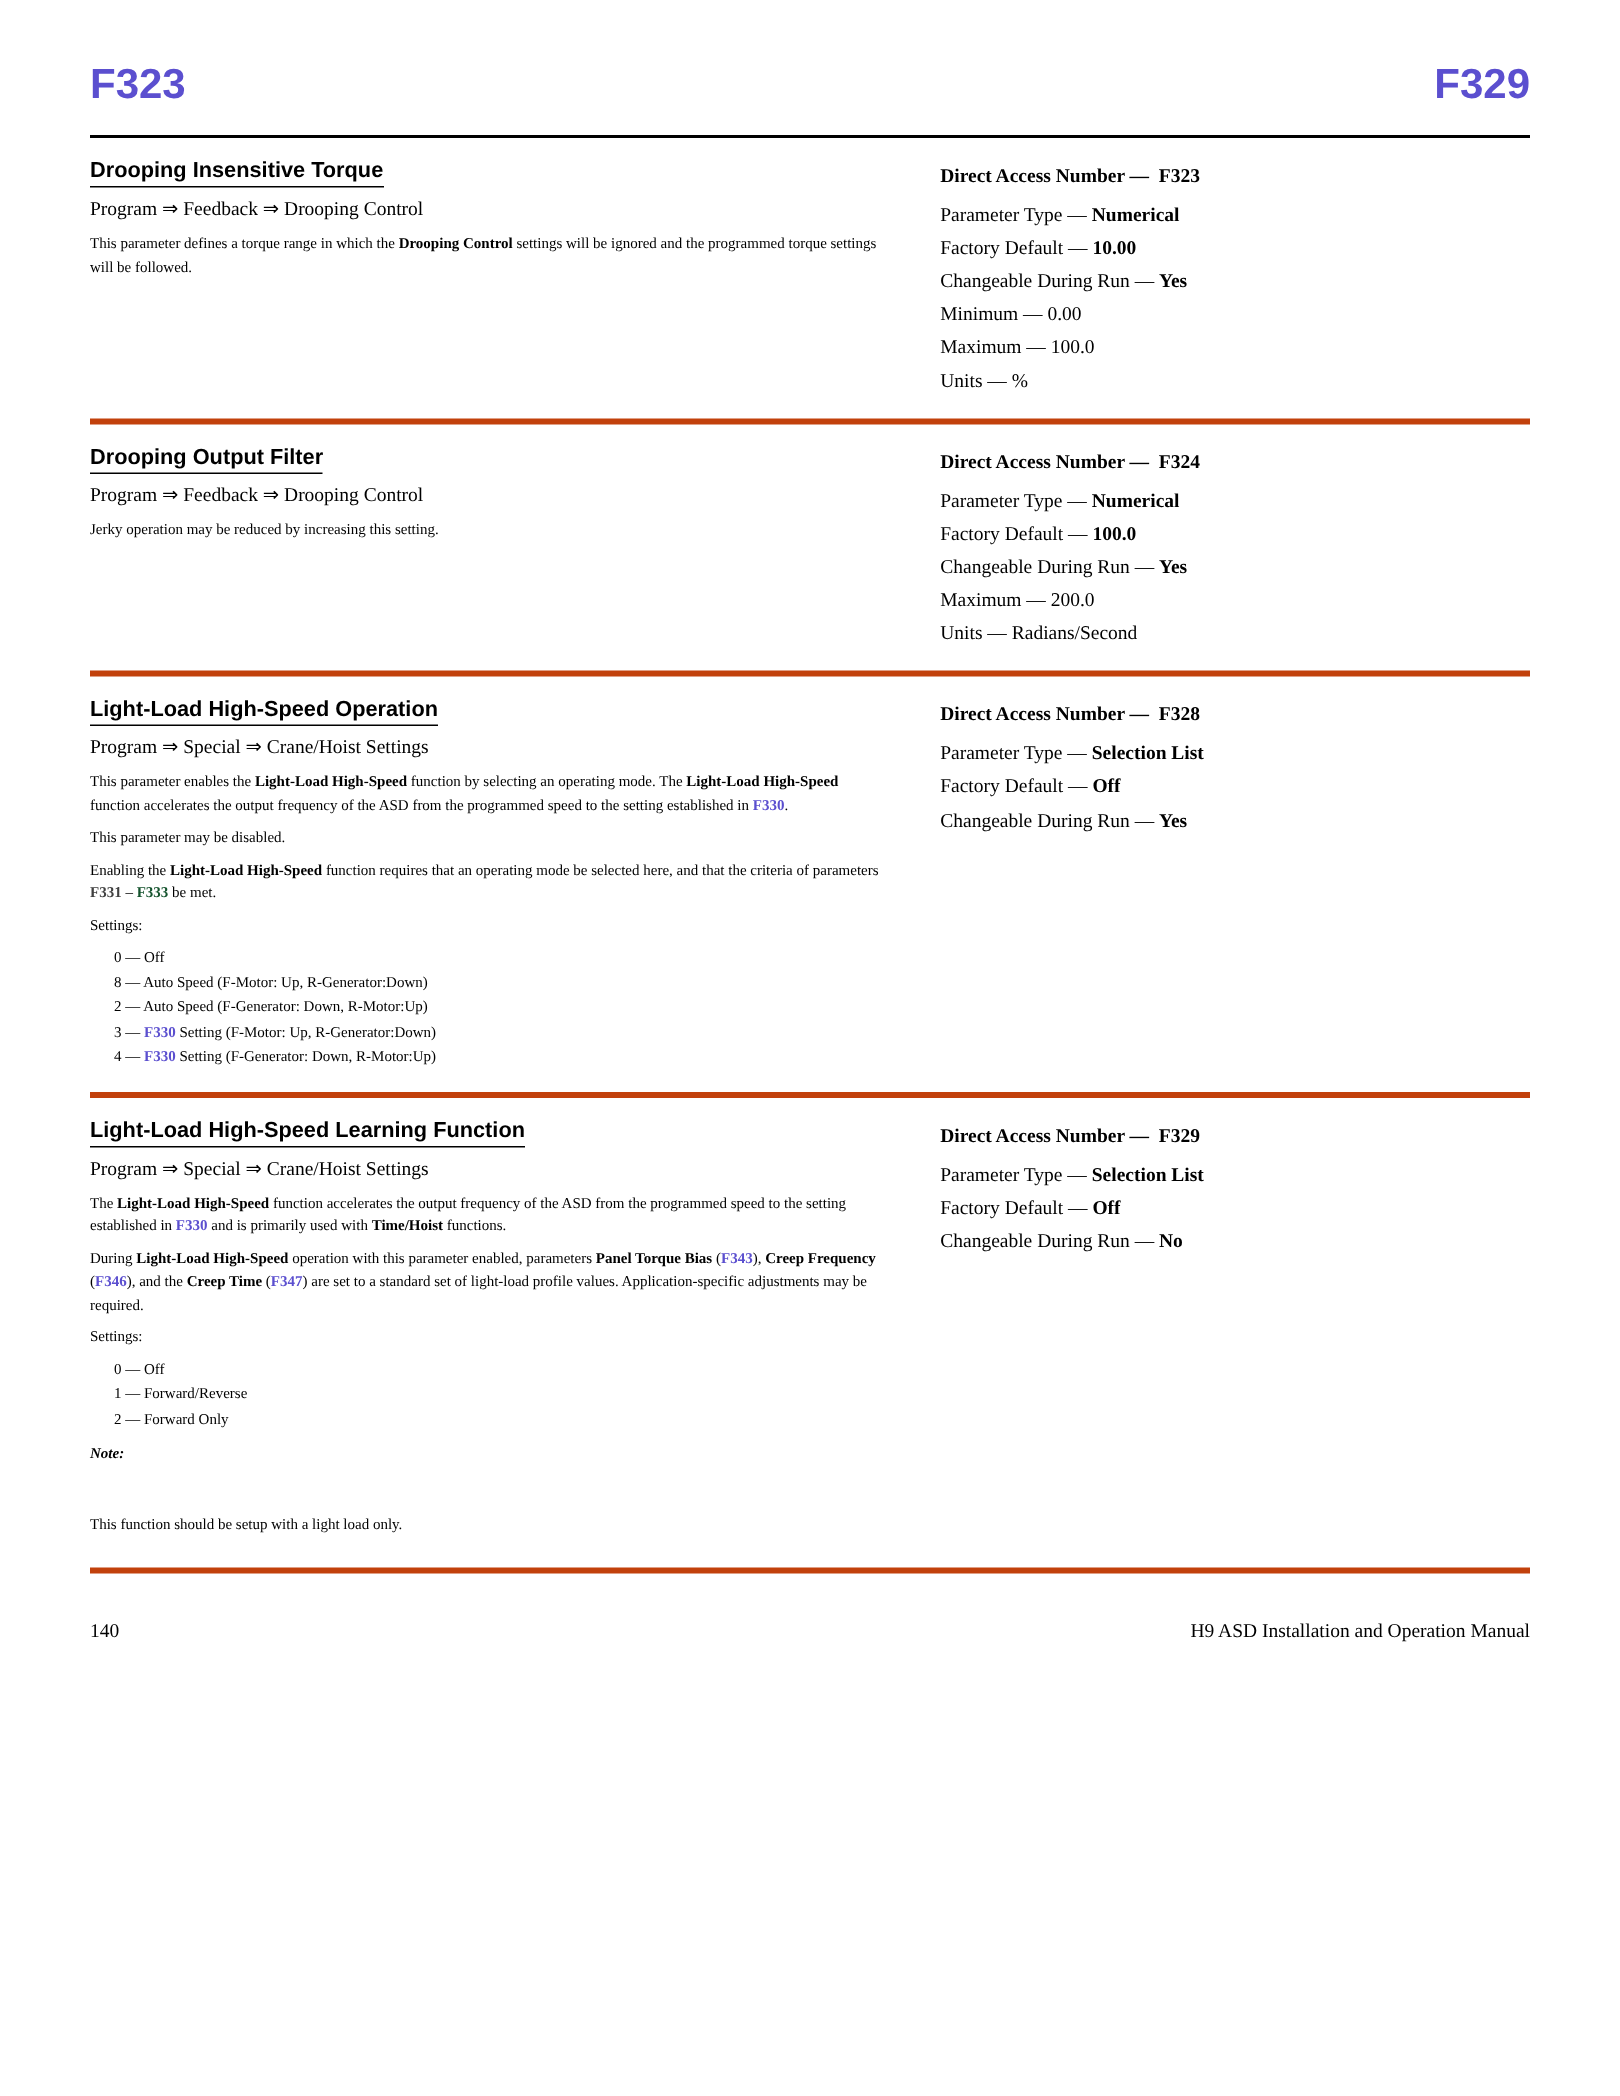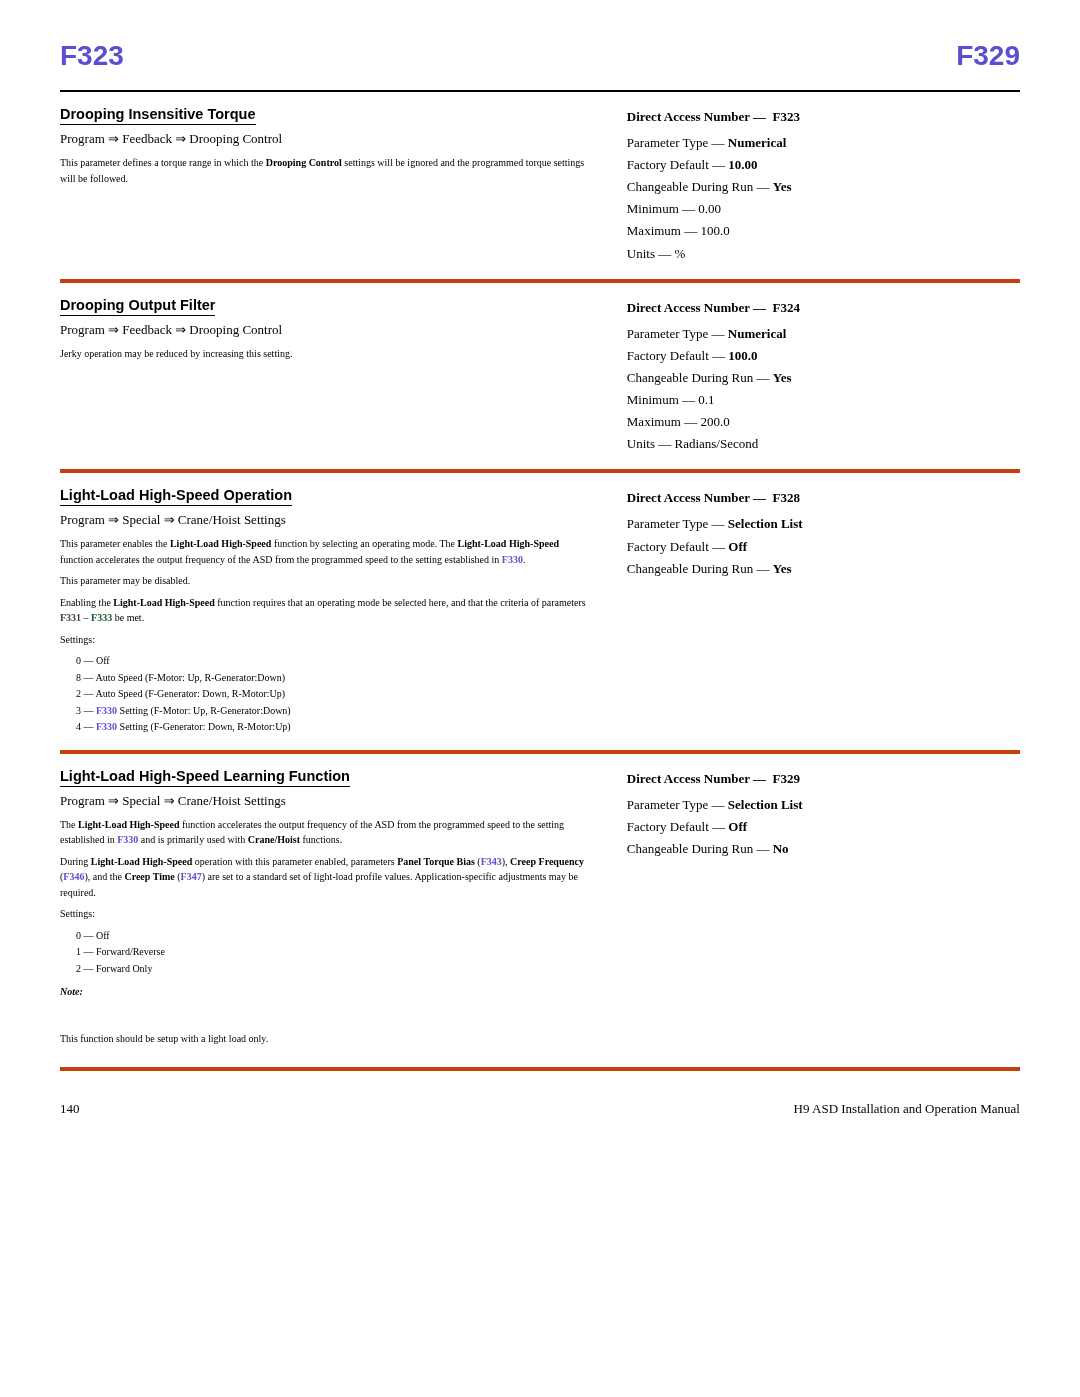--- a/index.html
+++ b/index.html
@@ -123,21 +123,20 @@
     </div>
     <div class="section">
       <div class="section-left"><div class="section-title">Drooping Output Filter</div><div class="breadcrumb">Program ⇒ Feedback ⇒ Drooping Control</div><div class="section-body">
           <p>Jerky operation may be reduced by increasing this setting.</p>
         </div></div>
       <div class="section-right right-info">
         <div class="direct-access">Direct Access Number —&nbsp;&nbsp;<span>F324</span></div>
         <div>Parameter Type — <b>Numerical</b></div>
         <div>Factory Default — <b>100.0</b></div>
         <div>Changeable During Run — <b>Yes</b></div>
-        <div>Minimum — 0.1</div>
         <div>Maximum — 200.0</div>
         <div>Units — Radians/Second</div>
       </div>
     </div>
     <div class="section">
       <div class="section-left"><div class="section-title">Light-Load High-Speed Operation</div><div class="breadcrumb">Program ⇒ Special ⇒ Crane/Hoist Settings</div><div class="section-body">
           <p>This parameter enables the <b>Light-Load High-Speed</b> function by selecting an operating mode. The <b>Light-Load High-Speed</b> function accelerates the output frequency of the ASD from the programmed speed to the setting established in <a class="link" style="color: rgb(91, 79, 207); font-weight: bold; text-decoration: none;">F330</a>.</p>
           <p>This parameter may be disabled.</p>
           <p>Enabling the <b>Light-Load High-Speed</b> function requires that an operating mode be selected here, and that the criteria of parameters <a class="link" style="color: #404040; font-weight: bold; text-decoration: none;">F331</a> – <a class="link" style="color: #14532d; font-weight: bold; text-decoration: none;">F333</a> be met.</p>
           <p>Settings:</p>
@@ -151,21 +150,21 @@
         </div></div>
       <div class="section-right right-info">
         <div class="direct-access">Direct Access Number —&nbsp;&nbsp;<span>F328</span></div>
         <div>Parameter Type — <b>Selection List</b></div>
         <div>Factory Default — <b>Off</b></div>
         <div>Changeable During Run — <b>Yes</b></div>
       </div>
     </div>
     <div class="section">
       <div class="section-left"><div class="section-title">Light-Load High-Speed Learning Function</div><div class="breadcrumb">Program ⇒ Special ⇒ Crane/Hoist Settings</div><div class="section-body">
-          <p>The <b>Light-Load High-Speed</b> function accelerates the output frequency of the ASD from the programmed speed to the setting established in <a class="link" style="color: rgb(91, 79, 207); font-weight: bold; text-decoration: none;">F330</a> and is primarily used with <b>Crane/Hoist</b> functions.</p>
+          <p>The <b>Light-Load High-Speed</b> function accelerates the output frequency of the ASD from the programmed speed to the setting established in <a class="link" style="color: rgb(91, 79, 207); font-weight: bold; text-decoration: none;">F330</a> and is primarily used with <b>Time/Hoist</b> functions.</p>
           <p>During <b>Light-Load High-Speed</b> operation with this parameter enabled, parameters <b>Panel Torque Bias</b> (<a class="link" style="color: rgb(91, 79, 207); font-weight: bold; text-decoration: none;">F343</a>), <b>Creep Frequency</b> (<a class="link" style="color: rgb(91, 79, 207); font-weight: bold; text-decoration: none;">F346</a>), and the <b>Creep Time</b> (<a class="link" style="color: rgb(91, 79, 207); font-weight: bold; text-decoration: none;">F347</a>) are set to a standard set of light-load profile values. Application-specific adjustments may be required.</p>
           <p>Settings:</p>
           <ul class="settings-list">
             <li>0 — Off</li>
             <li>1 — Forward/Reverse</li>
             <li>2 — Forward Only</li>
           </ul>
           <p class="note-line" style="margin-top: 8px; flex-direction: column;"><span class="note-label">Note:</span>&nbsp;&nbsp;<span class="note-text">This function should be setup with a light load only.</span></p>
         </div></div>
       <div class="section-right right-info">

